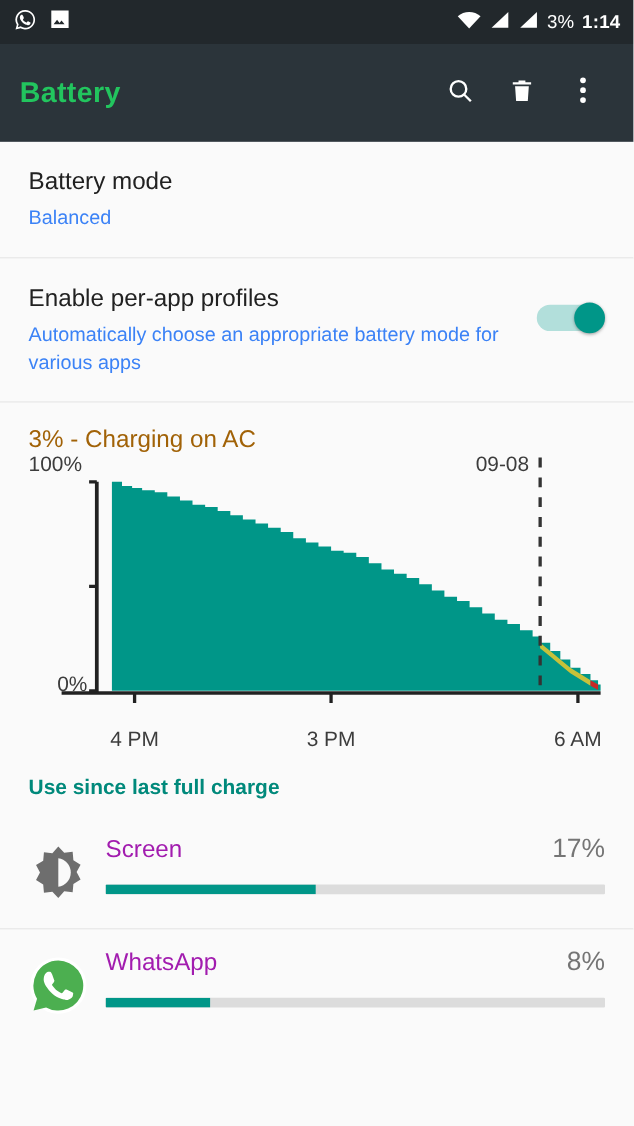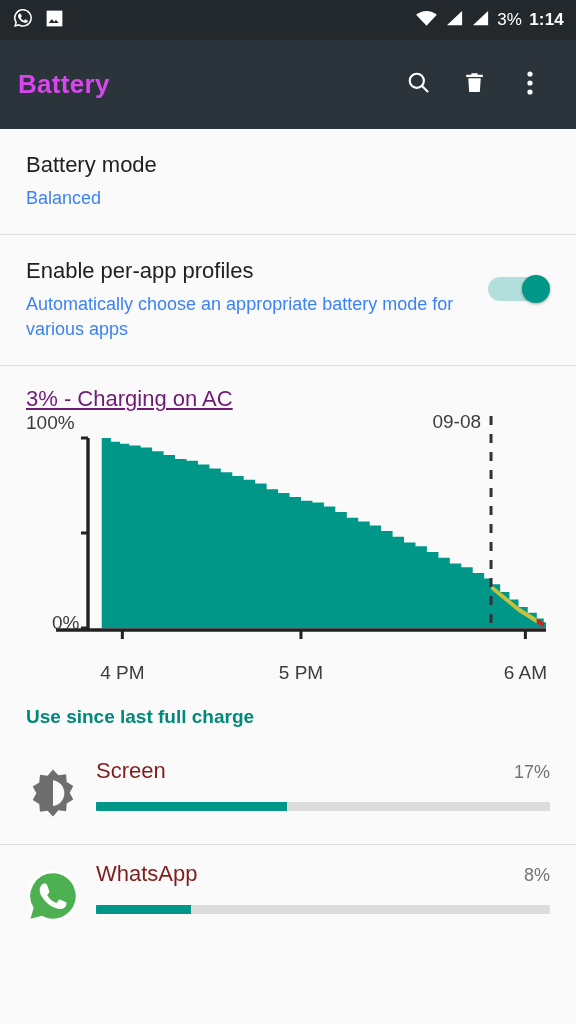--- a/index.html
+++ b/index.html
@@ -21,21 +21,21 @@
   .sb-text { font-size: 17px; letter-spacing: .2px; }
   .sb-time { font-size: 17px; font-weight: bold; letter-spacing: .2px; }
 
   
   .toolbar {
     height: 89px; background: #2b343a;
     display: flex; align-items: center;
     padding: 0 18px;
   }
   .toolbar-title {
-    color: #d946ef; font-size: 26px; font-weight: bold;
+    color: #22c55e; font-size: 26px; font-weight: bold;
     letter-spacing: .3px;
   }
   .toolbar-actions { margin-left: auto; display: flex; align-items: center; }
   .tb-btn {
     width: 56px; height: 56px;
     display: flex; align-items: center; justify-content: center;
     cursor: pointer;
   }
 
   
@@ -70,21 +70,21 @@
   }
   .toggle-thumb {
     position: absolute; right: 0; top: 0;
     width: 28px; height: 28px; border-radius: 50%;
     background: #009688;
     box-shadow: 0 1px 3px rgba(0,0,0,.35);
   }
 
   
   .chart-block { padding: 20px 26px 0 26px; background: #fafafa; }
-  .chart-head { font-size: 22px; color: #701a75; text-decoration: underline; }
+  .chart-head { font-size: 22px; color: #a16207; }
   .chart-area {
     position: relative; 
     height: 242px;
   }
   .chart-svg { display: block; }
 
   .axis-lbl {
     position: absolute; font-size: 19px; color: #3c3c3c;
     white-space: nowrap;
   }
@@ -111,23 +111,23 @@
     padding: 16px 26px 20px 22px;
     background: #fafafa;
   }
   .app-icon {
     width: 62px; height: 62px; flex: 0 0 62px;
     display: flex; align-items: center; justify-content: center;
     margin-top: 4px;
   }
   .app-body { flex: 1; min-width: 0; padding-left: 12px; }
   .app-top { display: flex; align-items: baseline; }
-  .app-name { font-size: 22px; color: #7f1d1d; }
+  .app-name { font-size: 22px; color: #a21caf; }
   .app-pct {
-    margin-left: auto; font-size: 18px; color: #757575;
+    margin-left: auto; font-size: 24px; color: #757575;
   }
   .bar-track {
     margin-top: 18px; height: 9px; border-radius: 1px;
     background: #dcdcdc; width: 100%;
     position: relative; overflow: hidden;
   }
   .bar-fill {
     position: absolute; left: 0; top: 0; bottom: 0;
     background: #009688;
   }
@@ -241,21 +241,21 @@
         <line x1="96.35" y1="218" x2="96.35" y2="227" stroke="#212121" stroke-width="3"></line>
         <line x1="274.97" y1="218" x2="274.97" y2="227" stroke="#212121" stroke-width="3"></line>
         <line x1="499.39" y1="218" x2="499.39" y2="227" stroke="#212121" stroke-width="3"></line>
         <line x1="465.04" y1="4" x2="465.04" y2="216" stroke="#333333" stroke-width="3" stroke-dasharray="9 9"></line>
         <text x="455.04" y="16" text-anchor="end" fill="#3c3c3c" font-size="19" font-family="&quot;Liberation Sans&quot;, sans-serif">09-08</text>
       </svg>
   </div>
 
   <div class="xticks" id="xticks">
       <div class="xtick-lbl" style="left: 96.35px;">4 PM</div>
-      <div class="xtick-lbl" style="left: 274.97px;">5 PM</div>
+      <div class="xtick-lbl" style="left: 274.97px;">3 PM</div>
       <div class="xtick-lbl" style="left: 499.39px;">6 AM</div>
     </div>
 </div>
 
 <div class="section-head">Use since last full charge</div>
 
 <div class="app-row">
   <div class="app-icon">
     <svg width="54" height="54" viewBox="0 0 24 24">
       <path fill="#6e6e6e" d="M12 1.6l2.4 2.5 3.4-.4.3 3.4 2.9 1.8-1.6 3 1.6 3-2.9 1.8-.3 3.4-3.4-.4L12 22.4l-2.4-2.5-3.4.4-.3-3.4L3 15.1l1.6-3L3 9.1l2.9-1.8.3-3.4 3.4.4z"></path>

